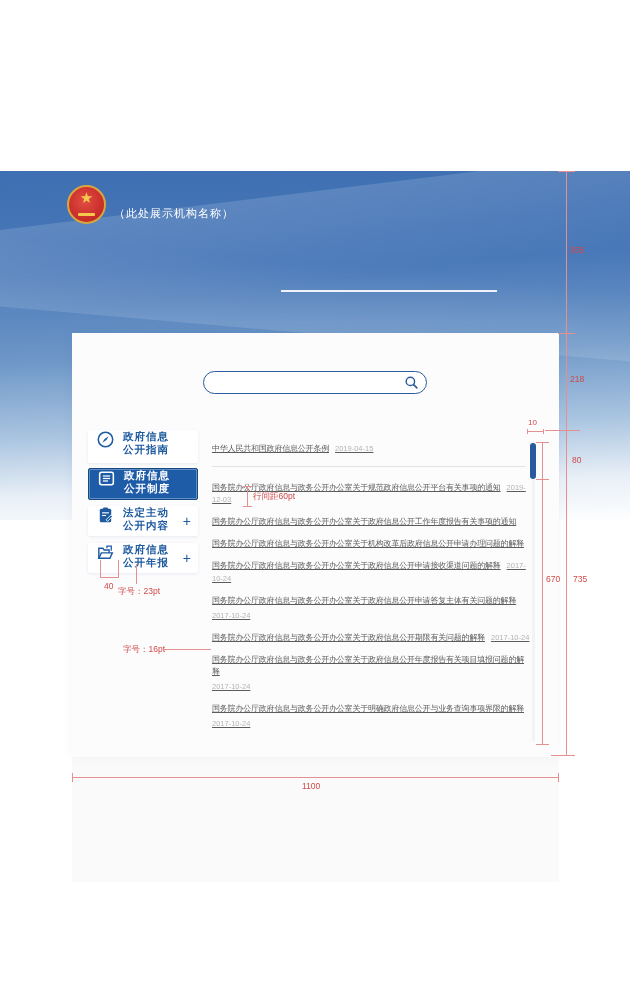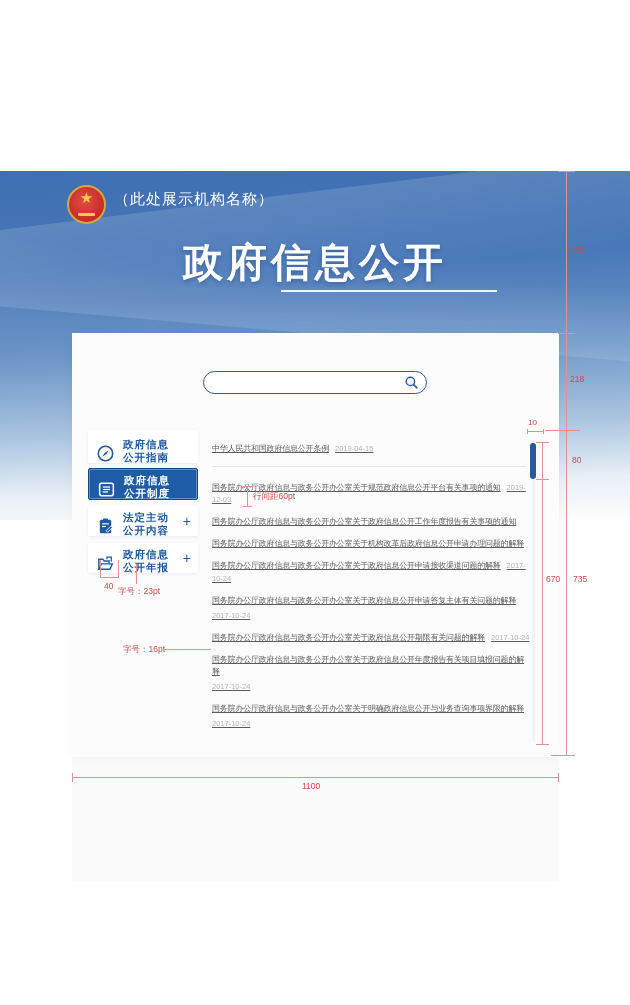--- a/index.html
+++ b/index.html
@@ -15,40 +15,40 @@
   .banner .streak2{position:absolute;left:-40px;top:95px;width:760px;height:70px;
           background:linear-gradient(rgba(255,255,255,0),rgba(255,255,255,.12));
           transform:rotate(5deg);}
 
   .emblem{position:absolute;left:67px;top:185px;width:39px;height:39px;border-radius:50%;
           background:radial-gradient(circle at 45% 40%,#e24c44 0%,#c62b27 70%,#a81d1c 100%);
           border:2px solid #d9a63c;box-sizing:border-box;text-align:center;}
   .emblem .star{position:absolute;left:0;right:0;top:1px;font-size:15px;color:#f3c84b;line-height:20px;}
   .emblem .gate{position:absolute;left:9px;right:9px;bottom:6px;height:3px;background:#f3c84b;border-radius:1px;}
 
-  .org-name{position:absolute;left:114px;top:190px;color:#ffffff;font-size:15px;letter-spacing:1px;font-family:Liberation Serif, serif;}
+  .org-name{position:absolute;left:114px;top:206px;color:#ffffff;font-size:11px;letter-spacing:1px;font-family:Liberation Serif, serif;}
 
   .main-title{position:absolute;left:0;top:235px;width:630px;text-align:center;color:#ffffff;
           font-size:40px;font-weight:bold;letter-spacing:4px;text-shadow:0 2px 4px rgba(20,50,100,.35);}
   .title-underline{position:absolute;left:281px;top:290px;width:216px;height:2px;background:rgba(255,255,255,.9);}
 
   
   .page-col{position:absolute;left:72px;top:757px;width:487px;height:125px;background:#fafafa;}
   .card{position:absolute;left:72px;top:333px;width:487px;height:424px;background:#fcfcfd;
         box-shadow:0 0 12px rgba(40,70,120,.05);}
 
   .search-box{position:absolute;left:203px;top:371px;width:224px;height:23px;box-sizing:border-box;
         border:1px solid #2a5d9f;border-radius:12px;background:#fff;}
   .search-box input{position:absolute;left:10px;top:1px;width:180px;height:19px;border:none;outline:none;
         background:transparent;font-size:10px;font-family:inherit;}
   .search-box .mag{position:absolute;right:7px;top:3px;width:15px;height:15px;cursor:pointer;}
 
   
   .side-item{position:absolute;left:88px;width:110px;box-sizing:border-box;background:#ffffff;
-        border-radius:2px;box-shadow:0 1px 3px rgba(30,70,130,.10);display:flex;align-items:flex-end;
+        border-radius:2px;box-shadow:0 1px 3px rgba(30,70,130,.10);display:flex;align-items:flex-start;
         padding-left:8px;cursor:pointer;color:#1d5aa0;}
   .side-item .s-icon{width:19px;height:19px;flex:0 0 19px;margin-right:8px;color:#1d5aa0;}
   .side-item .s-icon svg{width:100%;height:100%;display:block;}
   .side-item .s-lines{font-size:10.5px;line-height:12.5px;font-weight:bold;letter-spacing:1px;}
   .side-item .s-plus{position:absolute;right:7px;top:50%;transform:translateY(-50%);
         font-size:14px;font-weight:400;color:#1d5aa0;}
   .side-item.active{background:#1f5ca8;border:1px solid #17497f;color:#ffffff;
         box-shadow:inset 0 0 0 1px rgba(150,185,225,.55);}
   .side-item.active .s-lines,.side-item.active .s-plus{color:#ffffff;}
   .side-item.active .s-icon{color:#ffffff;}
@@ -77,21 +77,20 @@
     <div class="streak1"></div>
     <div class="streak2"></div>
   </div>
 
   <div class="emblem">
     <div class="star">★</div>
     <div class="gate"></div>
   </div>
 
   <div class="org-name">（此处展示机构名称）</div>
-  <div class="main-title">政府信息公开</div>
   <div class="title-underline"></div>
 
   <div class="page-col"></div>
   <div class="card"></div>
 
   <div class="search-box">
     <input type="text" placeholder="" style="">
     <span class="mag">
       <svg viewBox="0 0 20 20">
           <circle cx="8.5" cy="8.5" r="5.6" fill="none" stroke="#2a5d9f" stroke-width="1.9"></circle>

